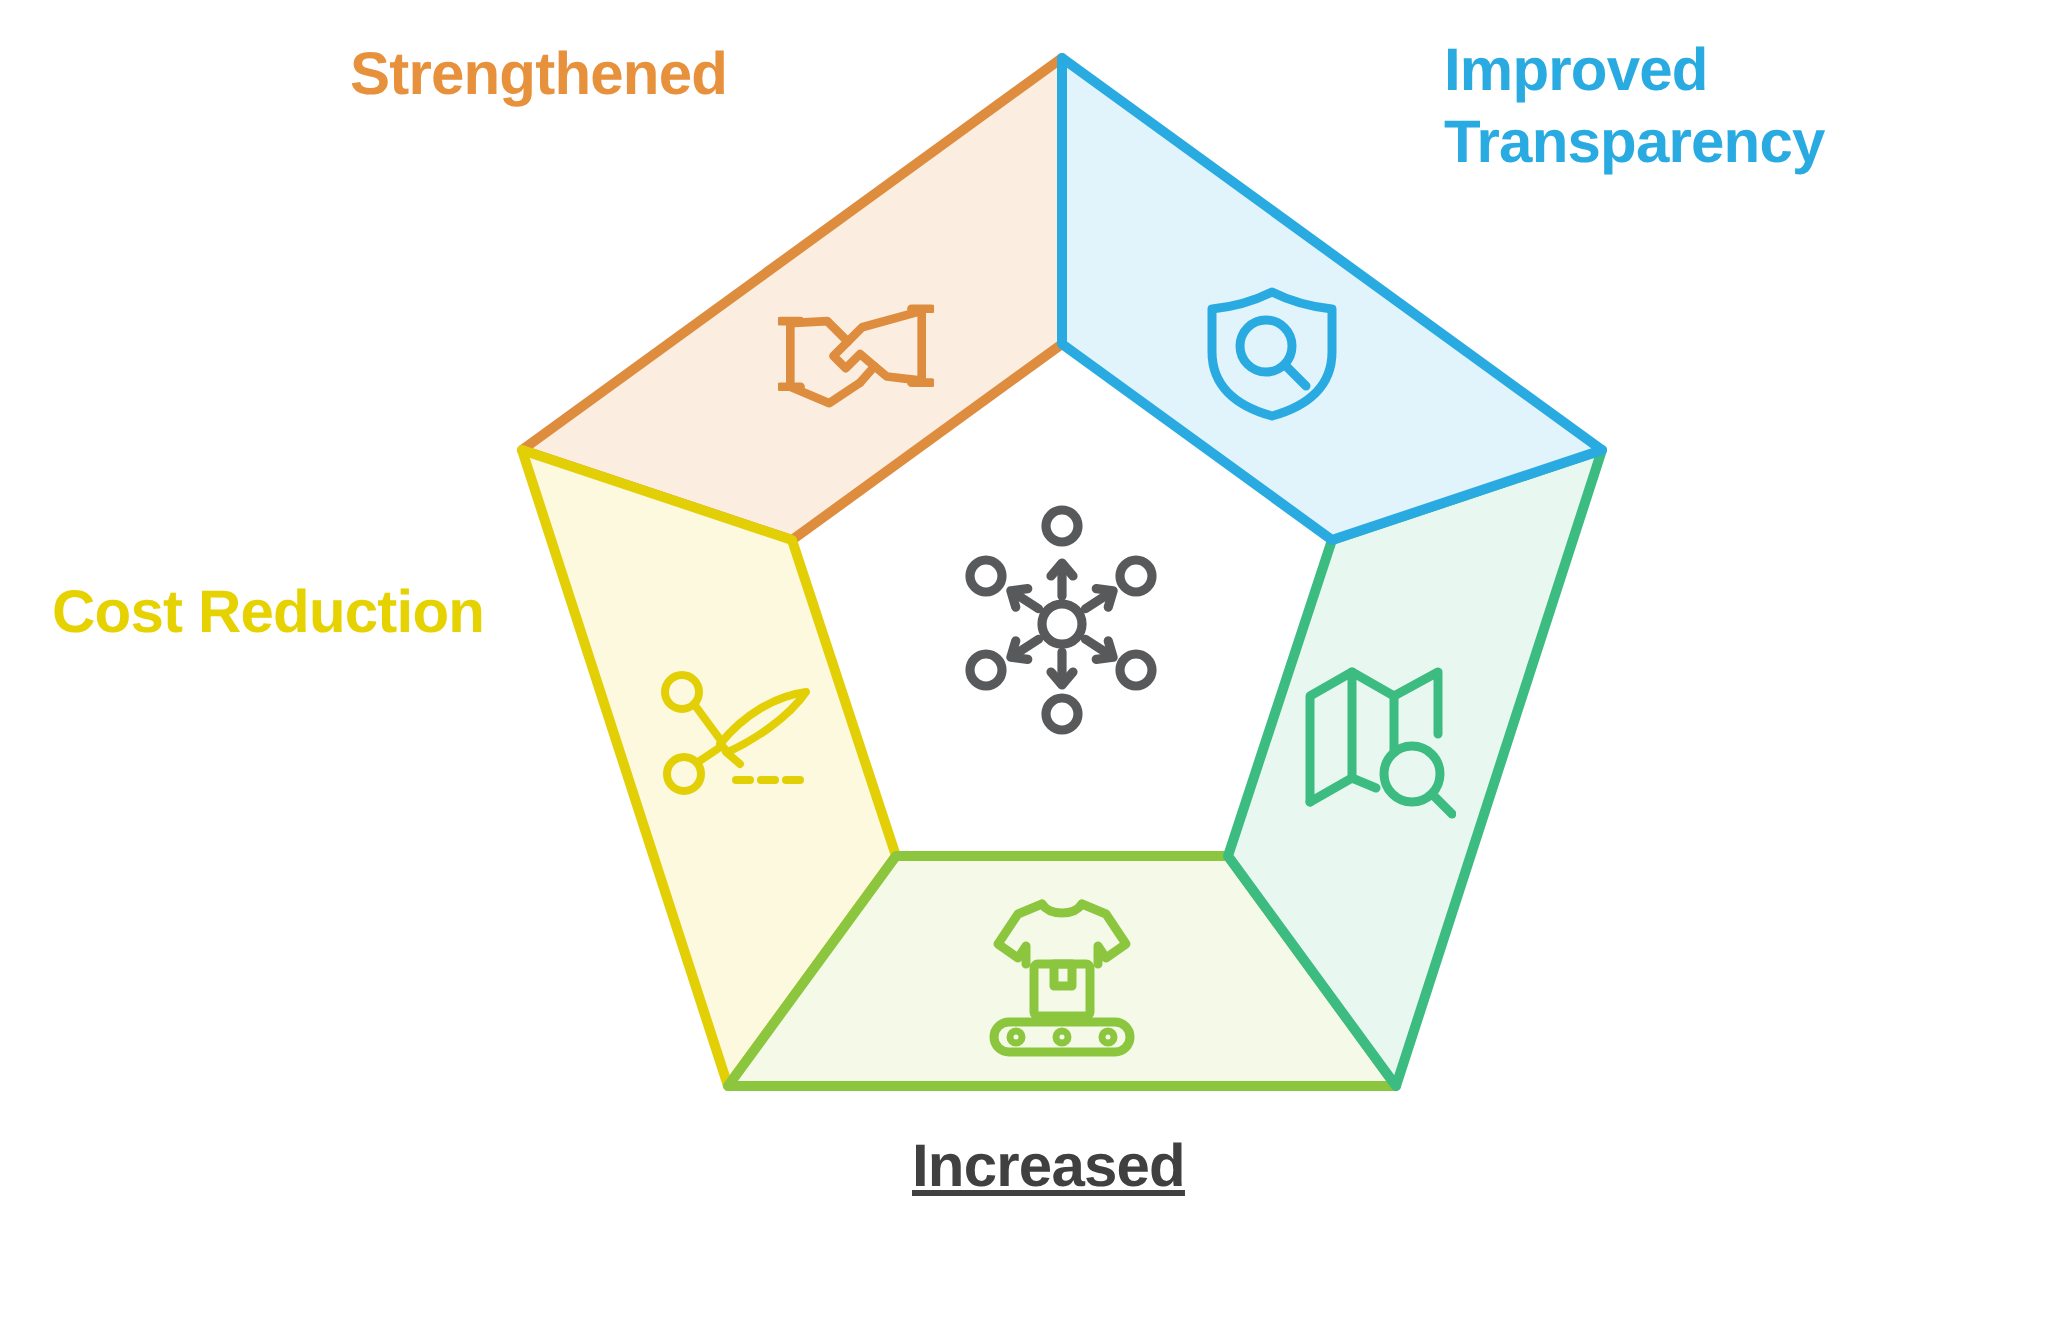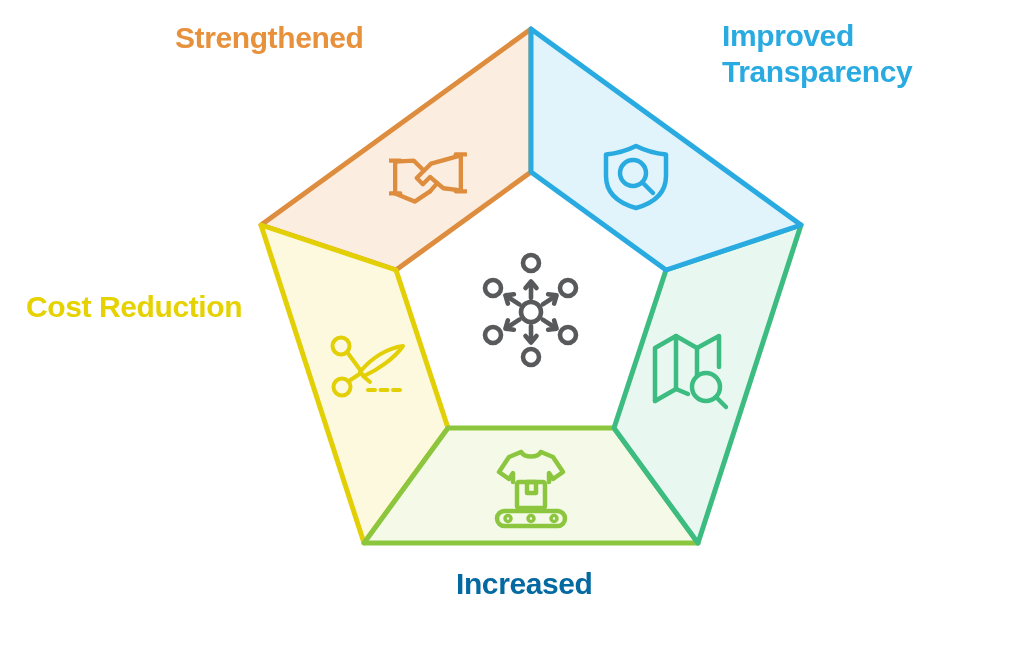--- a/index.html
+++ b/index.html
@@ -24,21 +24,21 @@
   .st-lgreen{stroke:#8CC63F;}
   .st-yellow{stroke:#E3CF06;}
   .st-gray{stroke:#58595B;}
   
   .label{position:absolute;font-weight:700;font-size:30px;line-height:36px;letter-spacing:-0.4px;white-space:nowrap;}
   .label span{display:block;}
   .l-strengthened{left:175px;top:20px;color:#E8913C;}
   .l-enhanced{left:722px;top:18px;color:#29ABE2;}
   .l-improved{left:817px;top:256px;color:#3ABC7E;}
   .l-cost{left:26px;top:289px;color:#E6D200;}
-  .l-increased{left:456px;top:566px;color:#0369a1;}
+  .l-increased{left:456px;top:566px;color:#404040;text-decoration:underline;}
 </style>
 </head>
 <body>
 
 <div class="canvas">
 
   <svg class="pentagon" width="1024" height="664" viewBox="0 0 1024 664">
     <polygon class="seg seg-orange" points="531,29 261,225 396,270 531,172"></polygon>
     <polygon class="seg seg-yellow" points="261,225 364,543 448,428 396,270"></polygon>
     <polygon class="seg seg-lightgreen" points="364,543 698,543 614,428 448,428"></polygon>

